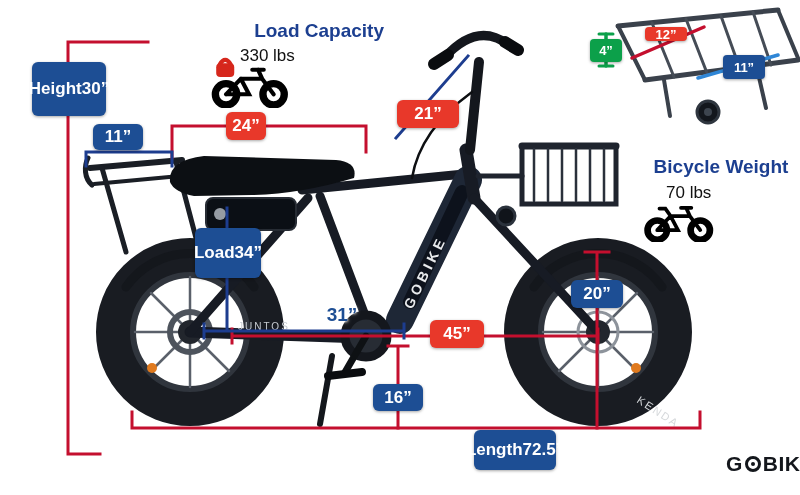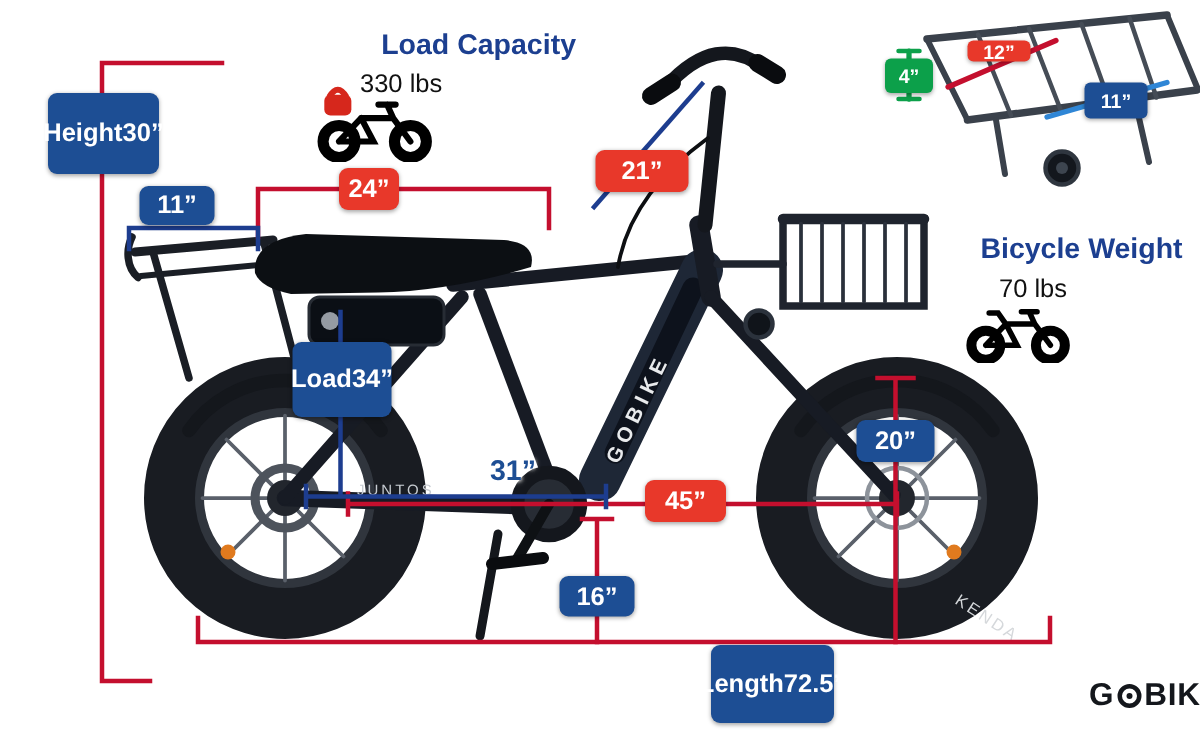--- a/index.html
+++ b/index.html
@@ -200,21 +200,21 @@
   </div>
 
   <div class="dim-text-blue" style="left:312px;top:304px;width:60px;">31”</div>
 
   <div class="lbl box-red" style="left:430px;top:320px;width:54px;height:28px;">45”</div>
 
   <div class="lbl box-blue" style="left:571px;top:280px;width:52px;height:28px;">20”</div>
 
   <div class="lbl box-blue" style="left:373px;top:368px;width:50px;height:27px;margin-top:16px;">16”</div>
 
-  <div class="lbl box-blue two" style="left:474px;top:430px;width:82px;height:52px;">
+  <div class="lbl box-blue two" style="left:474px;top:430px;width:82px;height:40px;">
     <span>Length</span>
     <span>72.5”</span>
   </div>
 
   <div class="lbl box-green small" style="left:590px;top:39px;width:32px;height:23px;">4”</div>
   <div class="lbl box-red small" style="left:645px;top:27px;width:42px;height:14px;">12”</div>
   <div class="lbl box-blue small" style="left:723px;top:55px;width:42px;height:24px;">11”</div>
 
   <div class="title-blue" style="left:636px;top:156px;width:170px;">Bicycle Weight</div>
   <div class="plain-val" style="left:666px;top:183px;width:110px;">70 lbs</div>

